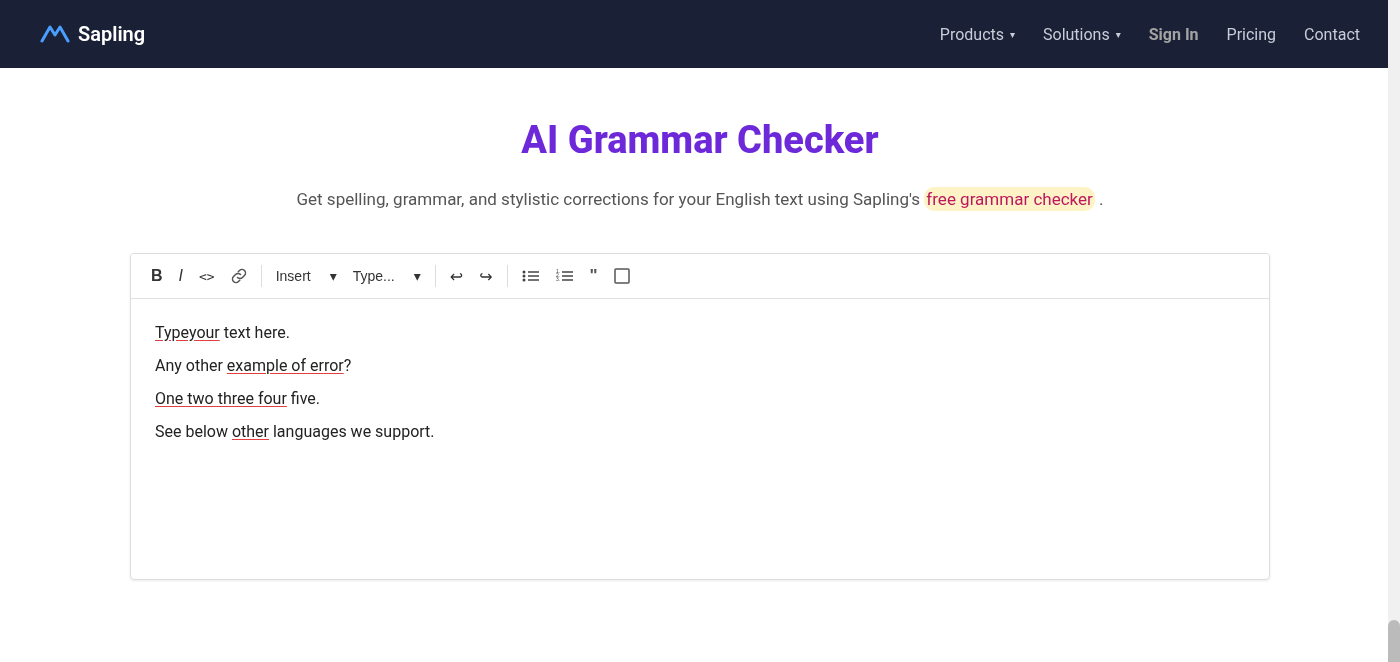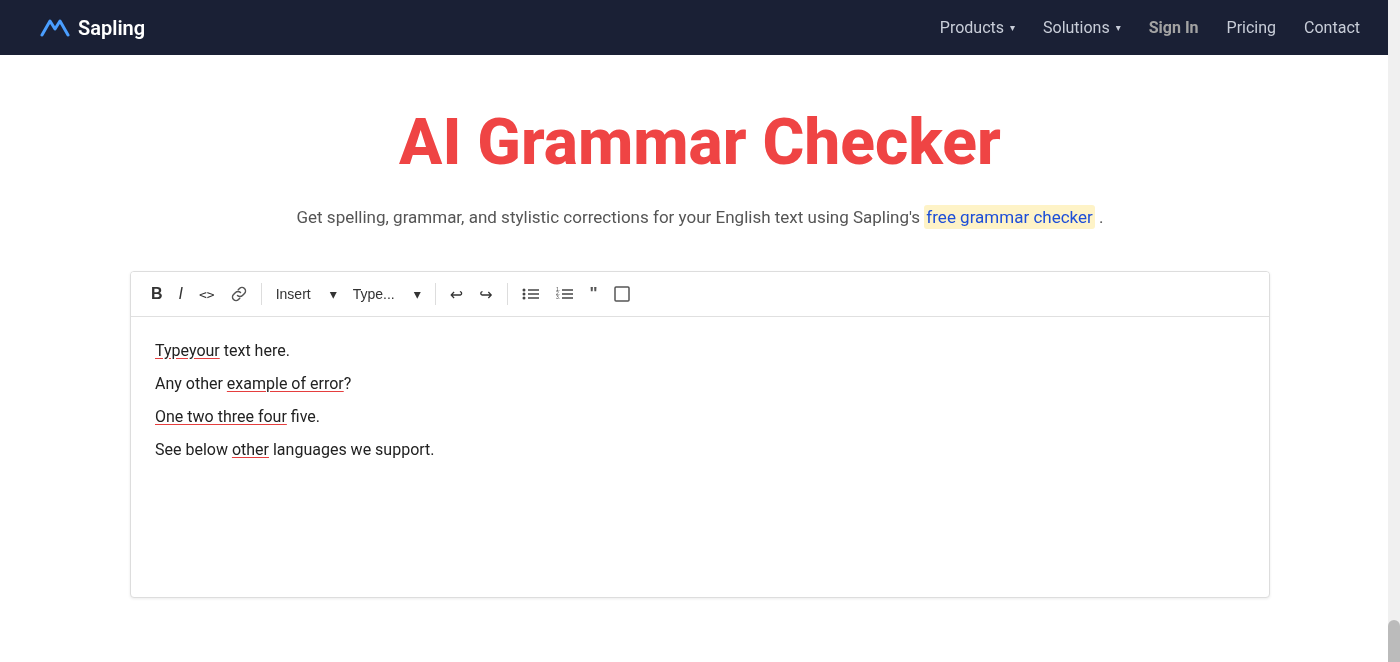--- a/index.html
+++ b/index.html
@@ -1,21 +1,21 @@
 <!DOCTYPE html>
 <html><head>
   <meta charset="utf-8">
   <style>
     * { margin: 0; padding: 0; box-sizing: border-box; }
     body { font-family: -apple-system, BlinkMacSystemFont, 'Segoe UI', Roboto, Arial, sans-serif; background: #fff; }
 
     
     nav {
       background: #1a2035;
-      height: 55px;
+      height: 68px;
       display: flex;
       align-items: center;
       padding: 0 40px;
       position: relative;
     }
     .nav-logo {
       display: flex;
       align-items: center;
       gap: 8px;
       color: #fff;
@@ -50,37 +50,37 @@
     }
 
     
     main {
       max-width: 1300px;
       margin: 0 auto;
       padding: 50px 80px 40px;
     }
     h1 {
       text-align: center;
-      font-size: 64px;
+      font-size: 38px;
       font-weight: 800;
-      color: #ef4444;
+      color: #6d28d9;
       margin-bottom: 24px;
     }
     .subtitle {
       text-align: center;
       font-size: 17px;
       color: #555;
       margin-bottom: 40px;
       line-height: 1.6;
     }
     .highlight-yellow {
       background-color: #fef3c7;
       padding: 2px 2px;
-      border-radius: 3px;
-      color: #1d4ed8;
+      border-radius: 10px;
+      color: #be185d;
     }
 
     
     .editor-container {
       border: 1px solid #ddd;
       border-radius: 4px;
       overflow: hidden;
       background: #fff;
       box-shadow: 0 1px 3px rgba(0,0,0,0.08);
     }

